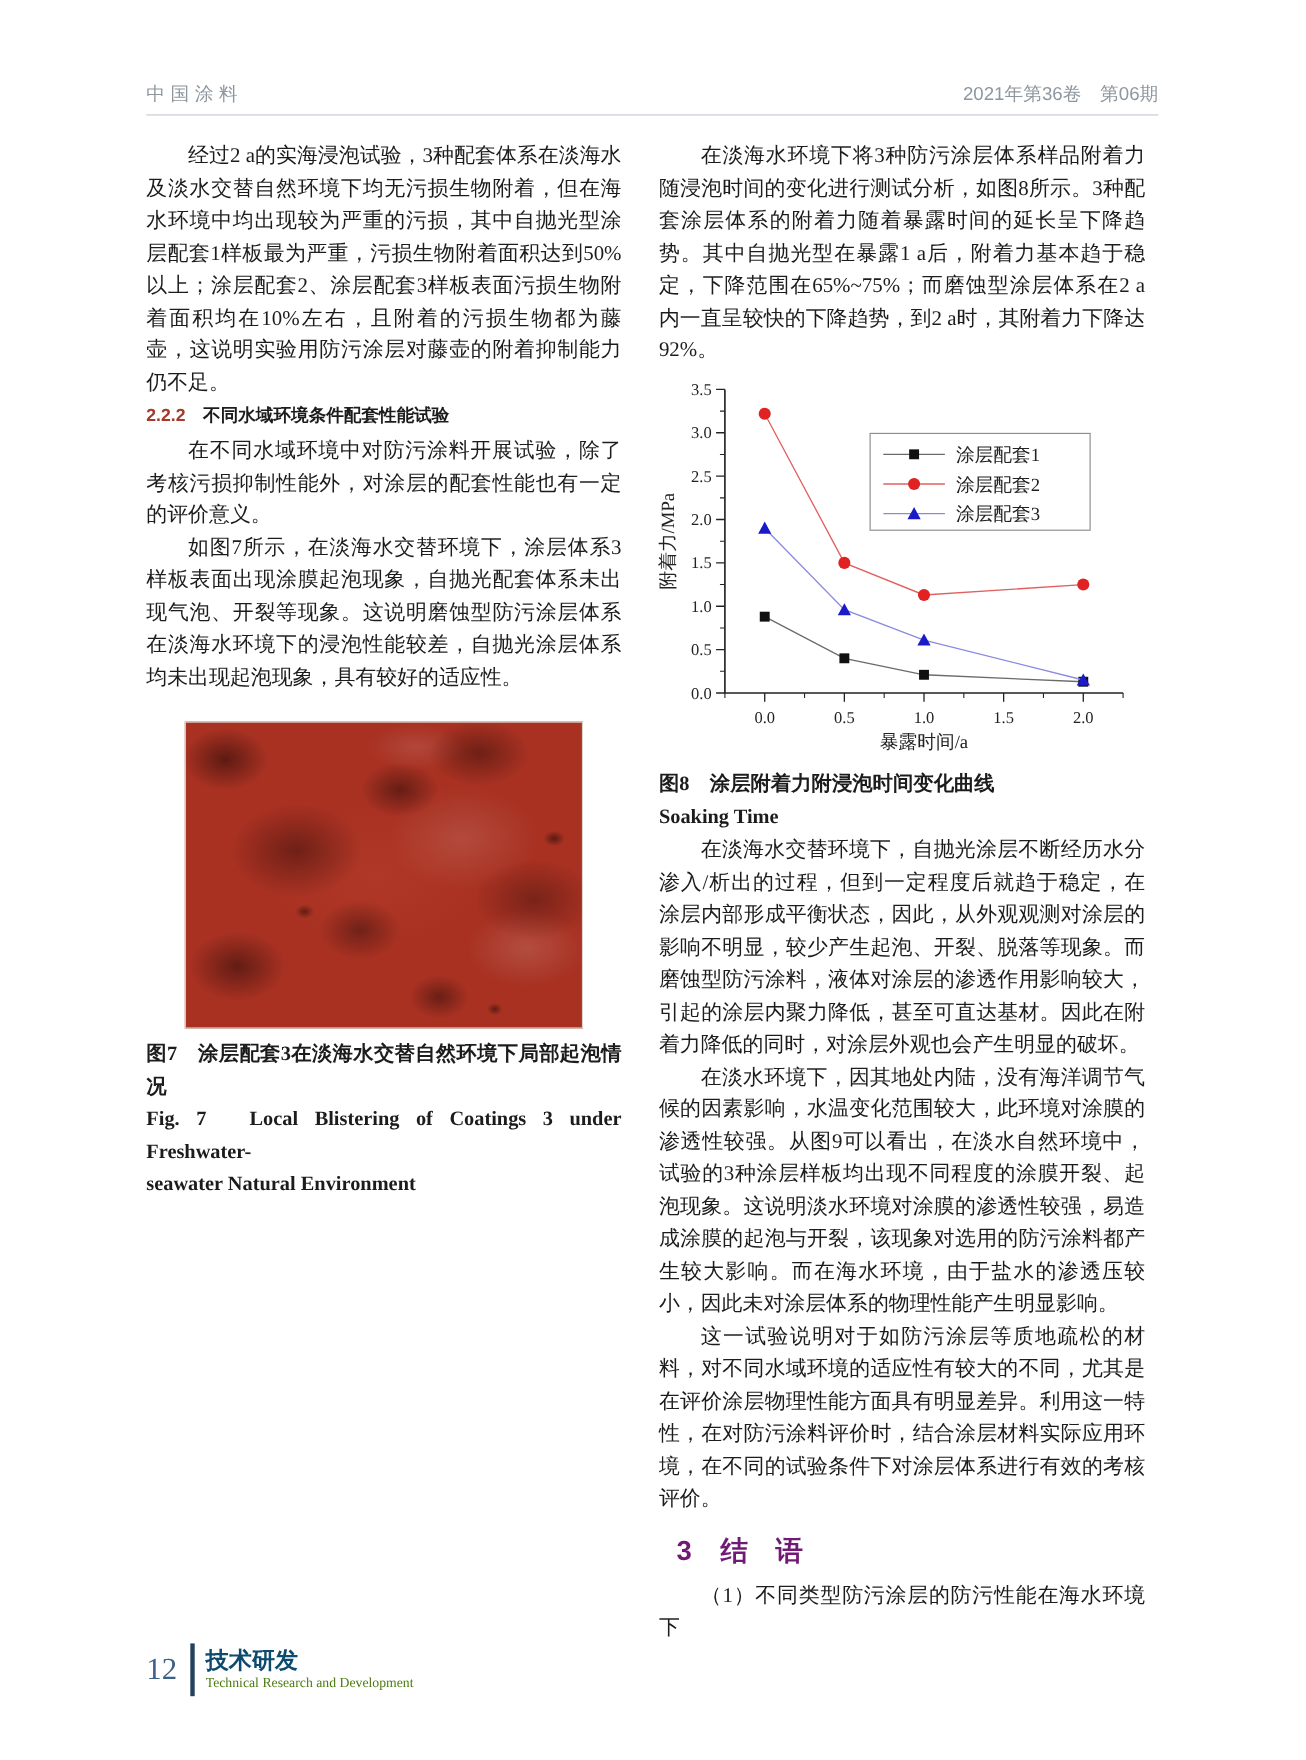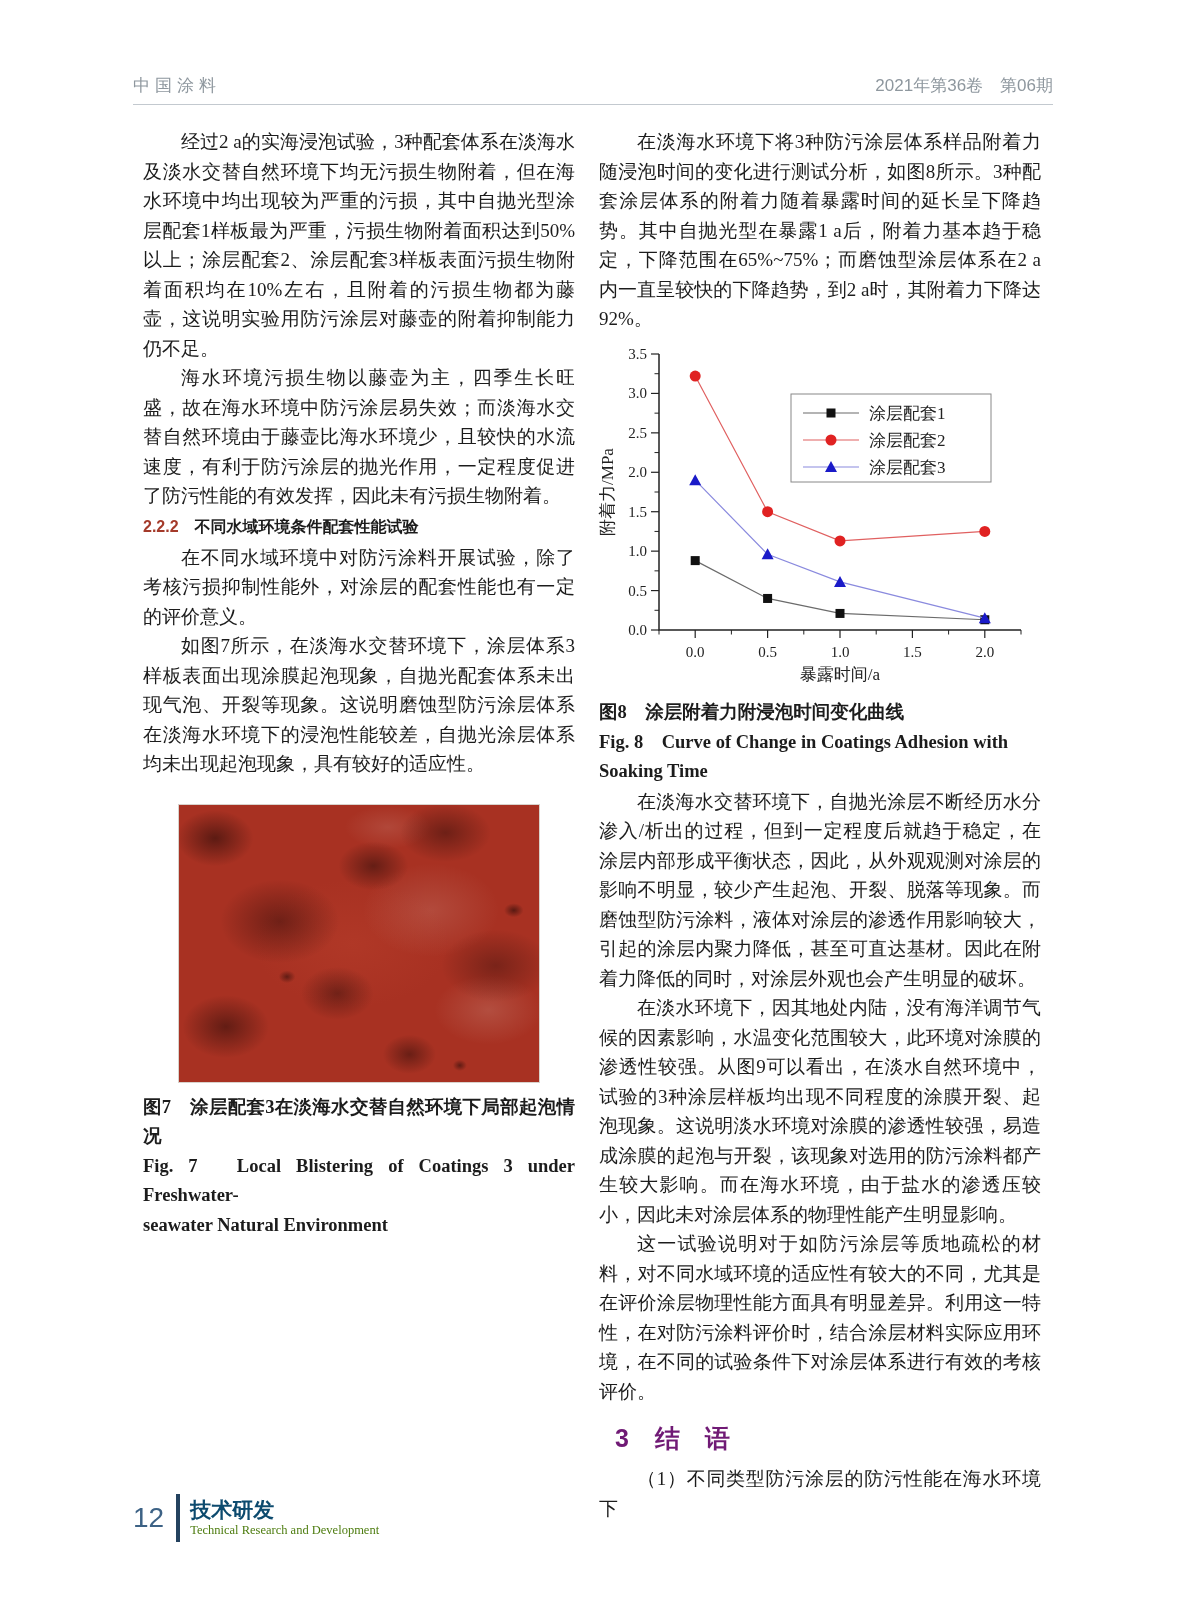--- a/index.html
+++ b/index.html
@@ -12,21 +12,21 @@
     position:absolute;left:133px;top:74px;width:920px;
     display:flex;justify-content:space-between;align-items:flex-end;
     padding-bottom:7px;border-bottom:1.5px solid #c3c9cf;
     color:#8e979e;font-size:17px;font-family:"Liberation Sans","DejaVu Sans",sans-serif;
   }
   .journal-name{letter-spacing:5px;}
   .col{
     position:absolute;top:127px;font-size:19px;line-height:29.5px;
     text-align:justify;text-justify:inter-ideograph;
   }
-  .col-left{left:143px;width:432px;}
+  .col-left{left:133px;width:432px;}
   .col-right{left:599px;width:442px;}
   p.body-para{margin:0;text-indent:2em;}
   .sec-heading{
     font-family:"Liberation Sans","DejaVu Sans",sans-serif;
     font-weight:bold;font-size:16px;margin:1px 0;line-height:30px;
   }
   .sec-heading .num{color:#a43a2a;margin-right:16px;}
   .concl-heading{
     font-family:"Liberation Sans","DejaVu Sans",sans-serif;
     color:#701a75;font-weight:bold;font-size:25px;margin:16px 0 10px 16px;line-height:32px;
@@ -51,39 +51,38 @@
       radial-gradient(ellipse 95px 65px at 70% 38%, rgba(232,204,192,.16), rgba(232,204,192,0) 72%),
       radial-gradient(ellipse 75px 48px at 86% 74%, rgba(222,192,180,.2), rgba(222,192,180,0) 72%),
       radial-gradient(ellipse 60px 30px at 58% 8%, rgba(228,198,188,.15), rgba(228,198,188,0) 72%),
       radial-gradient(ellipse 130px 85px at 48% 50%, rgba(188,66,46,.4), rgba(188,66,46,0) 75%);
   }
   .fig-caption{
     font-weight:bold;font-size:18.5px;line-height:29.5px;text-indent:0;
   }
   .chart-wrap{margin:4px 0 0 -6px;}
   .footer{position:absolute;left:133px;top:1494px;display:flex;align-items:center;}
-  .page-num{font-size:28px;color:#3d6285;margin-right:12px;font-family:Liberation Sans, sans-serif;}
+  .page-num{font-size:28px;color:#3d6285;margin-right:12px;font-family:Liberation Serif, serif;}
   .footer-divider{width:4px;height:48px;background:#24425f;margin-right:10px;}
   .footer-zh{
     font-family:"Liberation Sans","DejaVu Sans",sans-serif;font-weight:bold;
     font-size:21px;color:#0c4a6e;line-height:1.15;
   }
   .footer-en{font-size:12.5px;color:#4d7c0f;font-family:"Liberation Serif",serif;}
 </style>
 </head>
 <body>
 
 <div class="header">
   <span class="journal-name">中国涂料</span>
   <span>2021年第36卷　第06期</span>
 </div>
 
 <div class="col col-left">
   <p class="body-para">经过2 a的实海浸泡试验，3种配套体系在淡海水及淡水交替自然环境下均无污损生物附着，但在海水环境中均出现较为严重的污损，其中自抛光型涂层配套1样板最为严重，污损生物附着面积达到50%以上；涂层配套2、涂层配套3样板表面污损生物附着面积均在10%左右，且附着的污损生物都为藤壶，这说明实验用防污涂层对藤壶的附着抑制能力仍不足。</p>
-  <p class="body-para">海水环境污损生物以藤壶为主，四季生长旺盛，故在海水环境中防污涂层易失效；而淡海水交替自然环境由于藤壶比海水环境少，且较快的水流速度，有利于防污涂层的抛光作用，一定程度促进了防污性能的有效发挥，因此未有污损生物附着。</p>
   <div class="sec-heading">
     <span class="num">2.2.2</span><span>不同水域环境条件配套性能试验</span>
   </div>
   <p class="body-para">在不同水域环境中对防污涂料开展试验，除了考核污损抑制性能外，对涂层的配套性能也有一定的评价意义。</p>
   <p class="body-para">如图7所示，在淡海水交替环境下，涂层体系3样板表面出现涂膜起泡现象，自抛光配套体系未出现气泡、开裂等现象。这说明磨蚀型防污涂层体系在淡海水环境下的浸泡性能较差，自抛光涂层体系均未出现起泡现象，具有较好的适应性。</p>
   <div class="fig-photo"></div>
   <div class="fig-caption">图7　涂层配套3在淡海水交替自然环境下局部起泡情况</div>
   <div class="fig-caption">Fig. 7　Local Blistering of Coatings 3 under Freshwater-</div>
   <div class="fig-caption">seawater Natural Environment</div>
 </div>
@@ -155,21 +154,20 @@
         <text x="276" y="81" font-size="17" text-anchor="start" fill="#222" font-family="&quot;Liberation Serif&quot;,serif">涂层配套1</text>
         <line x1="210" x2="266" y1="102" y2="102" stroke="#e06060" stroke-width="1.2"></line>
         <circle cx="238" cy="102" r="5.5" fill="#e02222"></circle>
         <text x="276" y="108" font-size="17" text-anchor="start" fill="#222" font-family="&quot;Liberation Serif&quot;,serif">涂层配套2</text>
         <line x1="210" x2="266" y1="129" y2="129" stroke="#8a8ade" stroke-width="1.2"></line>
         <path d="M238 123 L244 134 L232 134 Z" fill="#1a1ac8"></path>
         <text x="276" y="135" font-size="17" text-anchor="start" fill="#222" font-family="&quot;Liberation Serif&quot;,serif">涂层配套3</text>
       </svg>
   </div>
   <div class="fig-caption">图8　涂层附着力附浸泡时间变化曲线</div>
-  <div class="fig-caption">Fig. 8　Curve of Change in Coatings Adhesion with</div>
   <div class="fig-caption">Soaking Time</div>
   <p class="body-para">在淡海水交替环境下，自抛光涂层不断经历水分渗入/析出的过程，但到一定程度后就趋于稳定，在涂层内部形成平衡状态，因此，从外观观测对涂层的影响不明显，较少产生起泡、开裂、脱落等现象。而磨蚀型防污涂料，液体对涂层的渗透作用影响较大，引起的涂层内聚力降低，甚至可直达基材。因此在附着力降低的同时，对涂层外观也会产生明显的破坏。</p>
   <p class="body-para">在淡水环境下，因其地处内陆，没有海洋调节气候的因素影响，水温变化范围较大，此环境对涂膜的渗透性较强。从图9可以看出，在淡水自然环境中，试验的3种涂层样板均出现不同程度的涂膜开裂、起泡现象。这说明淡水环境对涂膜的渗透性较强，易造成涂膜的起泡与开裂，该现象对选用的防污涂料都产生较大影响。而在海水环境，由于盐水的渗透压较小，因此未对涂层体系的物理性能产生明显影响。</p>
   <p class="body-para">这一试验说明对于如防污涂层等质地疏松的材料，对不同水域环境的适应性有较大的不同，尤其是在评价涂层物理性能方面具有明显差异。利用这一特性，在对防污涂料评价时，结合涂层材料实际应用环境，在不同的试验条件下对涂层体系进行有效的考核评价。</p>
   <div class="concl-heading">
     <span class="num">3</span><span>结　语</span>
   </div>
   <p class="body-para">（1）不同类型防污涂层的防污性能在海水环境下</p>
 </div>
 

